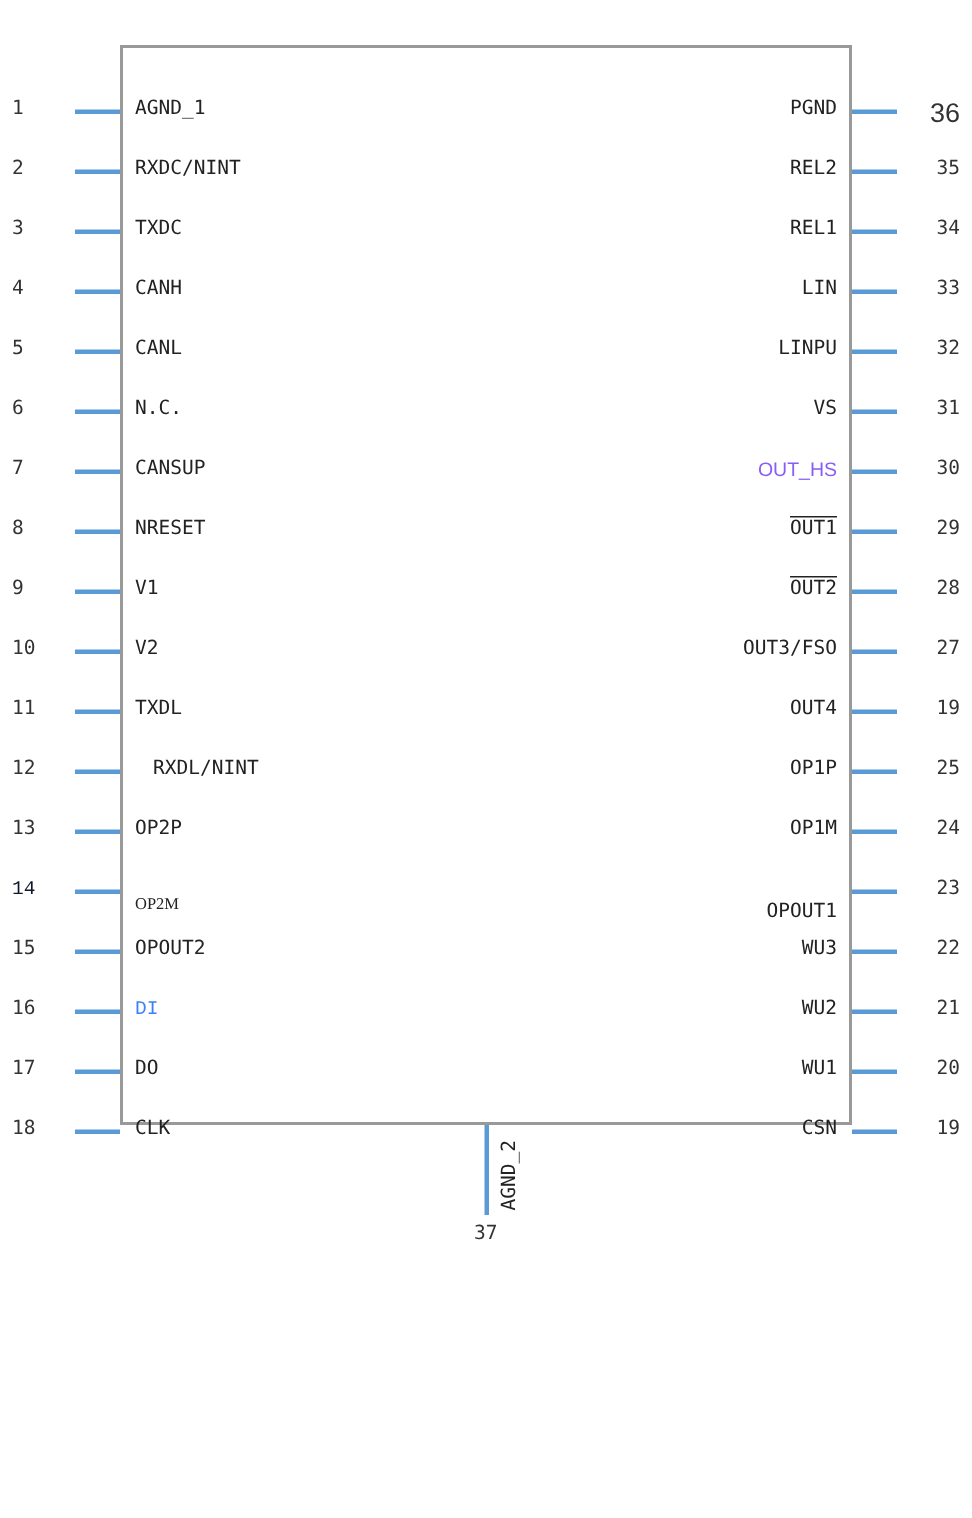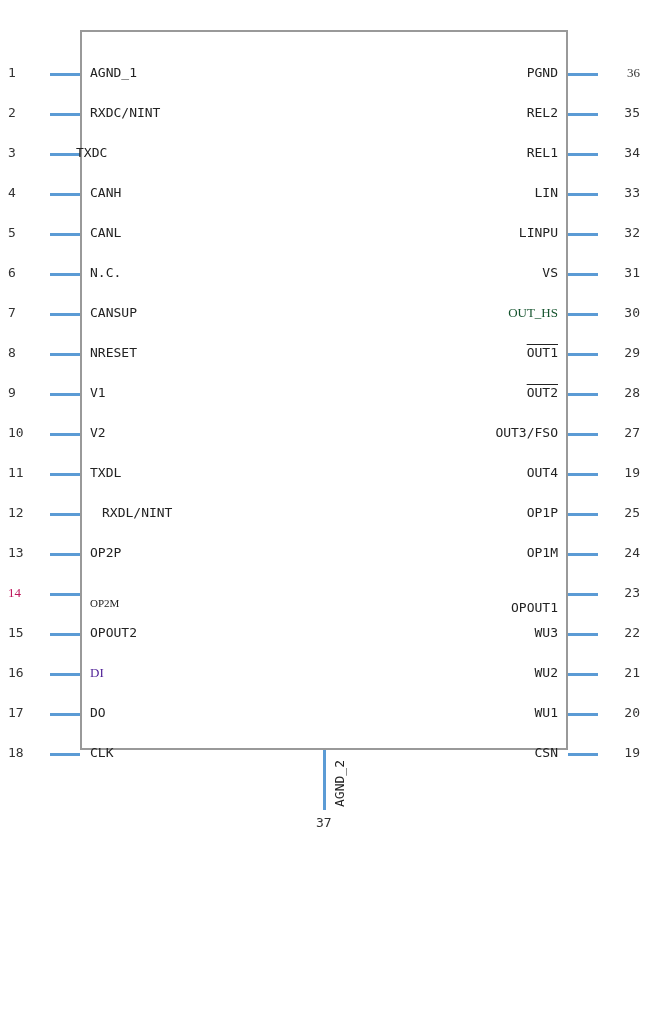--- a/index.html
+++ b/index.html
@@ -58,34 +58,34 @@
       <div style="position: absolute; left: 8px; top: 385px; font-size: 13px; color: rgb(51, 51, 51); font-family: monospace;">9</div>
       <div style="position: absolute; left: 50px; top: 393px; width: 30px; height: 3px; background: rgb(91, 155, 213);"></div>
       <div style="position: absolute; left: 8px; top: 425px; font-size: 13px; color: rgb(51, 51, 51); font-family: monospace;">10</div>
       <div style="position: absolute; left: 50px; top: 433px; width: 30px; height: 3px; background: rgb(91, 155, 213);"></div>
       <div style="position: absolute; left: 8px; top: 465px; font-size: 13px; color: rgb(51, 51, 51); font-family: monospace;">11</div>
       <div style="position: absolute; left: 50px; top: 473px; width: 30px; height: 3px; background: rgb(91, 155, 213);"></div>
       <div style="position: absolute; left: 8px; top: 505px; font-size: 13px; color: rgb(51, 51, 51); font-family: monospace;">12</div>
       <div style="position: absolute; left: 50px; top: 513px; width: 30px; height: 3px; background: rgb(91, 155, 213);"></div>
       <div style="position: absolute; left: 8px; top: 545px; font-size: 13px; color: rgb(51, 51, 51); font-family: monospace;">13</div>
       <div style="position: absolute; left: 50px; top: 553px; width: 30px; height: 3px; background: rgb(91, 155, 213);"></div>
-      <div style="position: absolute; left: 8px; top: 585px; font-size: 13px; color: #be185d; font-family: Liberation Serif, serif;">14</div>
+      <div style="position: absolute; left: 8px; top: 585px; font-size: 13px; color: #0f172a; font-family: Liberation Mono, monospace;">14</div>
       <div style="position: absolute; left: 50px; top: 593px; width: 30px; height: 3px; background: rgb(91, 155, 213);"></div>
       <div style="position: absolute; left: 8px; top: 625px; font-size: 13px; color: rgb(51, 51, 51); font-family: monospace;">15</div>
       <div style="position: absolute; left: 50px; top: 633px; width: 30px; height: 3px; background: rgb(91, 155, 213);"></div>
       <div style="position: absolute; left: 8px; top: 665px; font-size: 13px; color: rgb(51, 51, 51); font-family: monospace;">16</div>
       <div style="position: absolute; left: 50px; top: 673px; width: 30px; height: 3px; background: rgb(91, 155, 213);"></div>
       <div style="position: absolute; left: 8px; top: 705px; font-size: 13px; color: rgb(51, 51, 51); font-family: monospace;">17</div>
       <div style="position: absolute; left: 50px; top: 713px; width: 30px; height: 3px; background: rgb(91, 155, 213);"></div>
       <div style="position: absolute; left: 8px; top: 745px; font-size: 13px; color: rgb(51, 51, 51); font-family: monospace;">18</div>
       <div style="position: absolute; left: 50px; top: 753px; width: 30px; height: 3px; background: rgb(91, 155, 213);"></div>
     </div>
 
   <div id="right-pins">
-      <div style="position: absolute; right: 8px; top: 65px; font-size: 13px; color: rgb(51, 51, 51); font-family: Liberation Serif, serif;">36</div>
+      <div style="position: absolute; right: 8px; top: 65px; font-size: 18px; color: rgb(51, 51, 51); font-family: Liberation Sans, sans-serif;">36</div>
       <div style="position: absolute; left: 568px; top: 73px; width: 30px; height: 3px; background: rgb(91, 155, 213);"></div>
       <div style="position: absolute; right: 8px; top: 105px; font-size: 13px; color: rgb(51, 51, 51); font-family: monospace;">35</div>
       <div style="position: absolute; left: 568px; top: 113px; width: 30px; height: 3px; background: rgb(91, 155, 213);"></div>
       <div style="position: absolute; right: 8px; top: 145px; font-size: 13px; color: rgb(51, 51, 51); font-family: monospace;">34</div>
       <div style="position: absolute; left: 568px; top: 153px; width: 30px; height: 3px; background: rgb(91, 155, 213);"></div>
       <div style="position: absolute; right: 8px; top: 185px; font-size: 13px; color: rgb(51, 51, 51); font-family: monospace;">33</div>
       <div style="position: absolute; left: 568px; top: 193px; width: 30px; height: 3px; background: rgb(91, 155, 213);"></div>
       <div style="position: absolute; right: 8px; top: 225px; font-size: 13px; color: rgb(51, 51, 51); font-family: monospace;">32</div>
       <div style="position: absolute; left: 568px; top: 233px; width: 30px; height: 3px; background: rgb(91, 155, 213);"></div>
       <div style="position: absolute; right: 8px; top: 265px; font-size: 13px; color: rgb(51, 51, 51); font-family: monospace;">31</div>
@@ -112,46 +112,46 @@
       <div style="position: absolute; left: 568px; top: 673px; width: 30px; height: 3px; background: rgb(91, 155, 213);"></div>
       <div style="position: absolute; right: 8px; top: 705px; font-size: 13px; color: rgb(51, 51, 51); font-family: monospace;">20</div>
       <div style="position: absolute; left: 568px; top: 713px; width: 30px; height: 3px; background: rgb(91, 155, 213);"></div>
       <div style="position: absolute; right: 8px; top: 745px; font-size: 13px; color: rgb(51, 51, 51); font-family: monospace;">19</div>
       <div style="position: absolute; left: 568px; top: 753px; width: 30px; height: 3px; background: rgb(91, 155, 213);"></div>
     </div>
 
   <div id="left-labels">
       <div style="position: absolute; left: 90px; top: 65px; font-size: 13px; color: rgb(34, 34, 34); font-family: monospace; white-space: nowrap;">AGND_1</div>
       <div style="position: absolute; left: 90px; top: 105px; font-size: 13px; color: rgb(34, 34, 34); font-family: monospace; white-space: nowrap;">RXDC/NINT</div>
-      <div style="position: absolute; left: 76px; top: 145px; font-size: 13px; color: rgb(34, 34, 34); font-family: monospace; white-space: nowrap;">TXDC</div>
+      <div style="position: absolute; left: 90px; top: 145px; font-size: 13px; color: rgb(34, 34, 34); font-family: monospace; white-space: nowrap;">TXDC</div>
       <div style="position: absolute; left: 90px; top: 185px; font-size: 13px; color: rgb(34, 34, 34); font-family: monospace; white-space: nowrap;">CANH</div>
       <div style="position: absolute; left: 90px; top: 225px; font-size: 13px; color: rgb(34, 34, 34); font-family: monospace; white-space: nowrap;">CANL</div>
       <div style="position: absolute; left: 90px; top: 265px; font-size: 13px; color: rgb(34, 34, 34); font-family: monospace; white-space: nowrap;">N.C.</div>
       <div style="position: absolute; left: 90px; top: 305px; font-size: 13px; color: rgb(34, 34, 34); font-family: monospace; white-space: nowrap;">CANSUP</div>
       <div style="position: absolute; left: 90px; top: 345px; font-size: 13px; color: rgb(34, 34, 34); font-family: monospace; white-space: nowrap;">NRESET</div>
       <div style="position: absolute; left: 90px; top: 385px; font-size: 13px; color: rgb(34, 34, 34); font-family: monospace; white-space: nowrap;">V1</div>
       <div style="position: absolute; left: 90px; top: 425px; font-size: 13px; color: rgb(34, 34, 34); font-family: monospace; white-space: nowrap;">V2</div>
       <div style="position: absolute; left: 90px; top: 465px; font-size: 13px; color: rgb(34, 34, 34); font-family: monospace; white-space: nowrap;">TXDL</div>
       <div style="position: absolute; left: 90px; top: 505px; font-size: 13px; color: rgb(34, 34, 34); font-family: monospace; white-space: nowrap; padding-left: 12px;">RXDL/NINT</div>
       <div style="position: absolute; left: 90px; top: 545px; font-size: 13px; color: rgb(34, 34, 34); font-family: monospace; white-space: nowrap;">OP2P</div>
       <div style="position: absolute; left: 90px; top: 585px; font-size: 11px; color: rgb(34, 34, 34); font-family: Liberation Serif, serif; white-space: nowrap; margin-top: 12px;">OP2M</div>
       <div style="position: absolute; left: 90px; top: 625px; font-size: 13px; color: rgb(34, 34, 34); font-family: monospace; white-space: nowrap;">OPOUT2</div>
-      <div style="position: absolute; left: 90px; top: 665px; font-size: 13px; color: #4c1d95; font-family: Liberation Serif, serif; white-space: nowrap; text-align: right;">DI</div>
+      <div style="position: absolute; left: 90px; top: 665px; font-size: 13px; color: #3b82f6; font-family: Liberation Mono, monospace; white-space: nowrap; text-align: right;">DI</div>
       <div style="position: absolute; left: 90px; top: 705px; font-size: 13px; color: rgb(34, 34, 34); font-family: monospace; white-space: nowrap;">DO</div>
       <div style="position: absolute; left: 90px; top: 745px; font-size: 13px; color: rgb(34, 34, 34); font-family: monospace; white-space: nowrap;">CLK</div>
     </div>
 
   <div id="right-labels">
       <div style="position: absolute; right: 90px; top: 65px; font-size: 13px; color: rgb(34, 34, 34); font-family: monospace; white-space: nowrap; text-align: right;">PGND</div>
       <div style="position: absolute; right: 90px; top: 105px; font-size: 13px; color: rgb(34, 34, 34); font-family: monospace; white-space: nowrap; text-align: right;">REL2</div>
       <div style="position: absolute; right: 90px; top: 145px; font-size: 13px; color: rgb(34, 34, 34); font-family: monospace; white-space: nowrap; text-align: right;">REL1</div>
       <div style="position: absolute; right: 90px; top: 185px; font-size: 13px; color: rgb(34, 34, 34); font-family: monospace; white-space: nowrap; text-align: right;">LIN</div>
       <div style="position: absolute; right: 90px; top: 225px; font-size: 13px; color: rgb(34, 34, 34); font-family: monospace; white-space: nowrap; text-align: right;">LINPU</div>
       <div style="position: absolute; right: 90px; top: 265px; font-size: 13px; color: rgb(34, 34, 34); font-family: monospace; white-space: nowrap; text-align: right;">VS</div>
-      <div style="position: absolute; right: 90px; top: 305px; font-size: 13px; color: #14532d; font-family: Liberation Serif, serif; white-space: nowrap; text-align: left;">OUT_HS</div>
+      <div style="position: absolute; right: 90px; top: 305px; font-size: 13px; color: #8b5cf6; font-family: Liberation Sans, sans-serif; white-space: nowrap; text-align: left;">OUT_HS</div>
       <div style="position: absolute; right: 90px; top: 345px; font-size: 13px; color: rgb(34, 34, 34); font-family: monospace; white-space: nowrap; text-align: right; text-decoration: overline;">OUT1</div>
       <div style="position: absolute; right: 90px; top: 385px; font-size: 13px; color: rgb(34, 34, 34); font-family: monospace; white-space: nowrap; text-align: right; text-decoration: overline;">OUT2</div>
       <div style="position: absolute; right: 90px; top: 425px; font-size: 13px; color: rgb(34, 34, 34); font-family: monospace; white-space: nowrap; text-align: right;">OUT3/FSO</div>
       <div style="position: absolute; right: 90px; top: 465px; font-size: 13px; color: rgb(34, 34, 34); font-family: monospace; white-space: nowrap; text-align: right;">OUT4</div>
       <div style="position: absolute; right: 90px; top: 505px; font-size: 13px; color: rgb(34, 34, 34); font-family: monospace; white-space: nowrap; text-align: right;">OP1P</div>
       <div style="position: absolute; right: 90px; top: 545px; font-size: 13px; color: rgb(34, 34, 34); font-family: monospace; white-space: nowrap; text-align: right;">OP1M</div>
       <div style="position: absolute; right: 90px; top: 585px; font-size: 13px; color: rgb(34, 34, 34); font-family: monospace; white-space: nowrap; text-align: right; margin-top: 15px;">OPOUT1</div>
       <div style="position: absolute; right: 90px; top: 625px; font-size: 13px; color: rgb(34, 34, 34); font-family: monospace; white-space: nowrap; text-align: right;">WU3</div>
       <div style="position: absolute; right: 90px; top: 665px; font-size: 13px; color: rgb(34, 34, 34); font-family: monospace; white-space: nowrap; text-align: center;">WU2</div>
       <div style="position: absolute; right: 90px; top: 705px; font-size: 13px; color: rgb(34, 34, 34); font-family: monospace; white-space: nowrap; text-align: right;">WU1</div>

